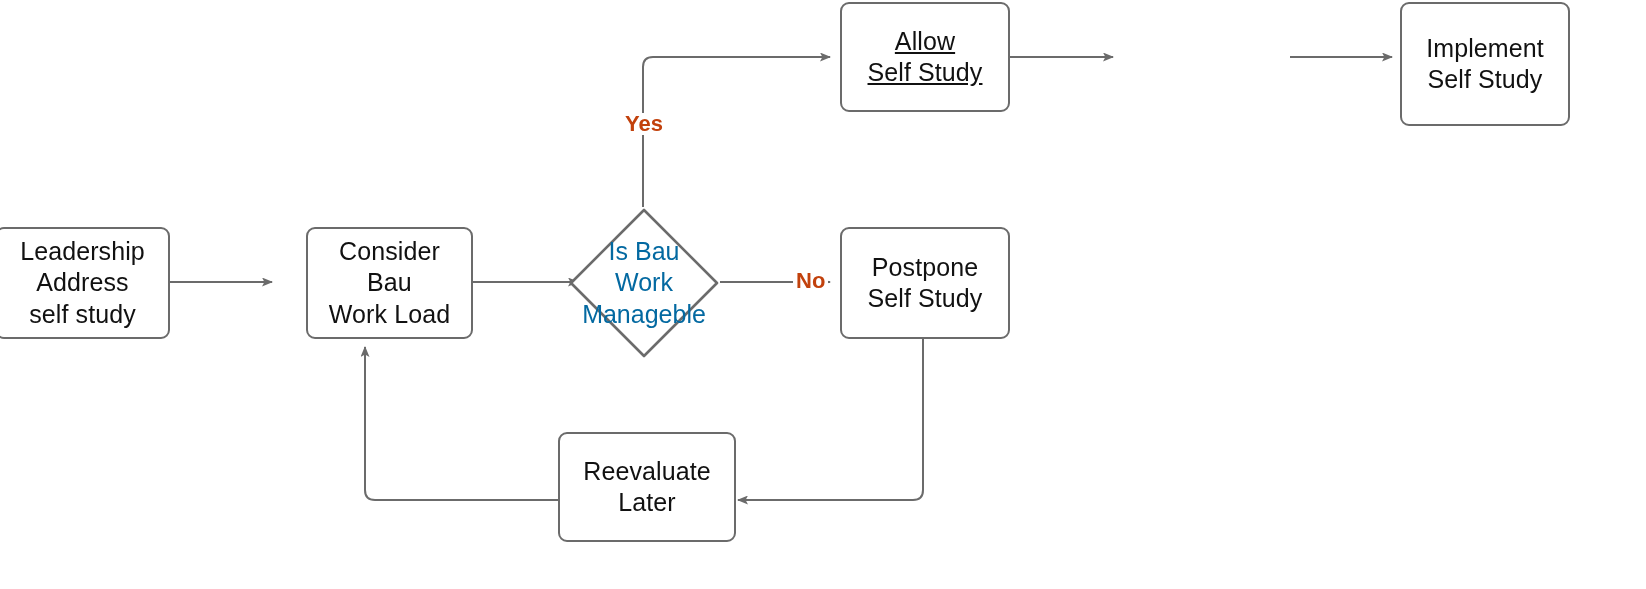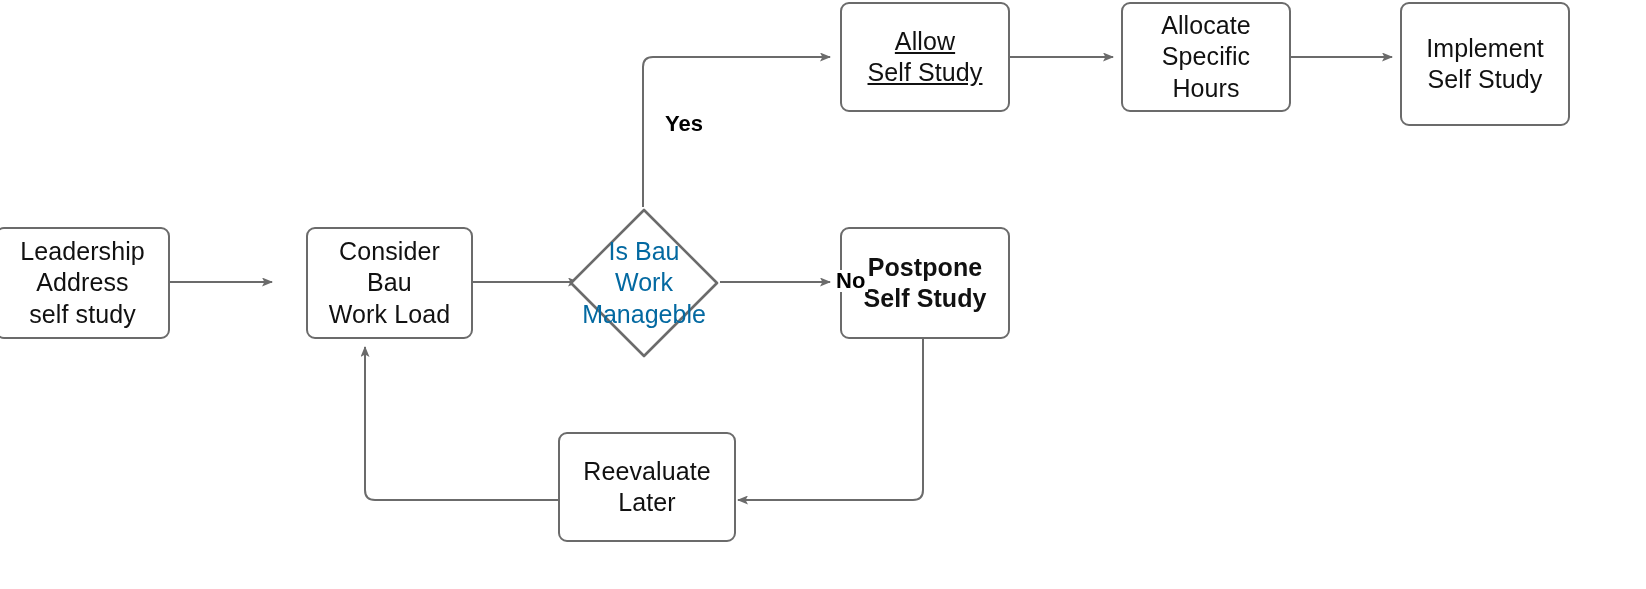--- a/index.html
+++ b/index.html
@@ -63,28 +63,27 @@
     position: relative;
     z-index: 2;
     text-align: center;
     color: #0369a1;
     font-size: 25px;
     line-height: 1.26;
     white-space: pre-line;
   }
   .edge-label {
     position: absolute;
-    color: #000000;
+    color: #c2410c;
     font-size: 22px;
     font-weight: 600;
     background: #ffffff;
     padding: 0 3px;
     white-space: nowrap;
     line-height: 1;
-    margin-left: 40px;
   }
 </style>
 </head>
 <body>
 
 <div id="canvas">
 
   <svg id="edges" viewBox="0 0 1646 589" width="1646" height="589" xmlns="http://www.w3.org/2000/svg">
     <defs>
       <marker id="arrowhead" markerWidth="11" markerHeight="9" refX="10" refY="4.5" orient="auto" markerUnits="userSpaceOnUse">
@@ -127,31 +126,27 @@
     <span class="decision-text">Is Bau
 Work
 Manageble</span>
   </div>
 
   <div class="node" style="left:840px; top:2px; width:170px; height:110px;text-decoration:underline;">
     <span class="node-text">Allow
 Self Study</span>
   </div>
 
-  <div class="node" style="left:1121px; top:2px; width:170px; height:110px;">
-    <span class="node-text">Allocate
-Specific Hours</span>
-  </div>
 
   <div class="node" style="left:1400px; top:2px; width:170px; height:124px;">
     <span class="node-text">Implement
 Self Study</span>
   </div>
 
-  <div class="node" style="left:840px; top:227px; width:170px; height:112px;font-weight:bold;">
+  <div class="node" style="left:840px; top:227px; width:170px; height:112px;">
     <span class="node-text">Postpone
 Self Study</span>
   </div>
 
   <div class="node" style="left:558px; top:432px; width:178px; height:110px;">
     <span class="node-text">Reevaluate
 Later</span>
   </div>
 
   <div class="edge-label" style="left:622px; top:113px;">

